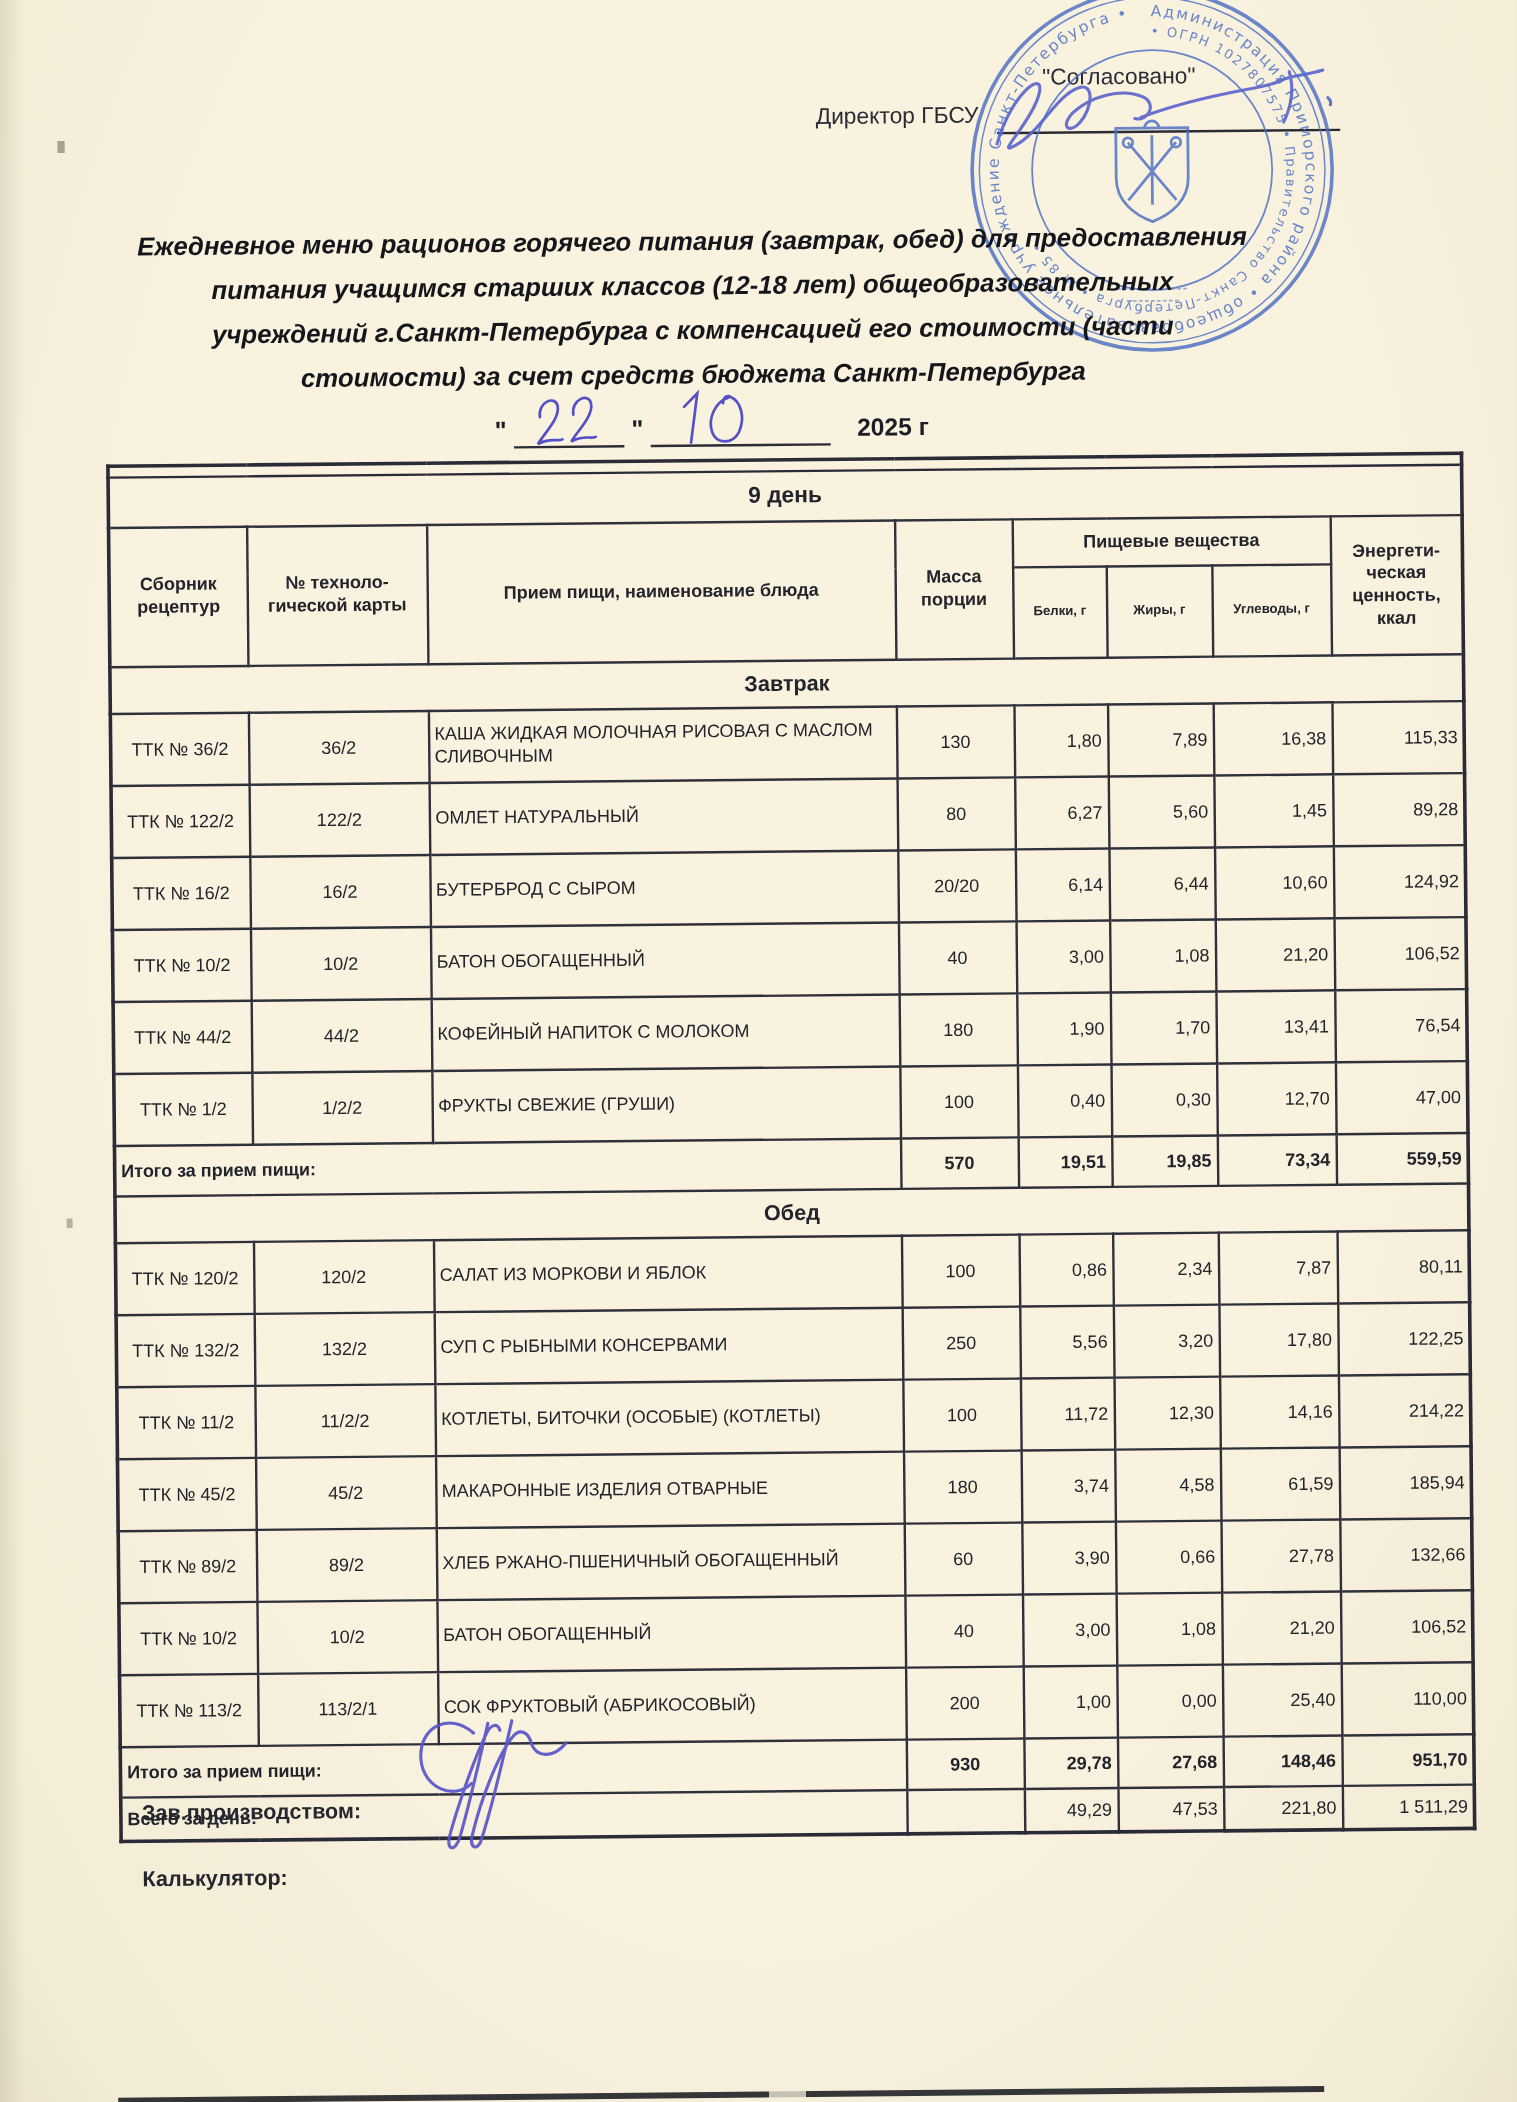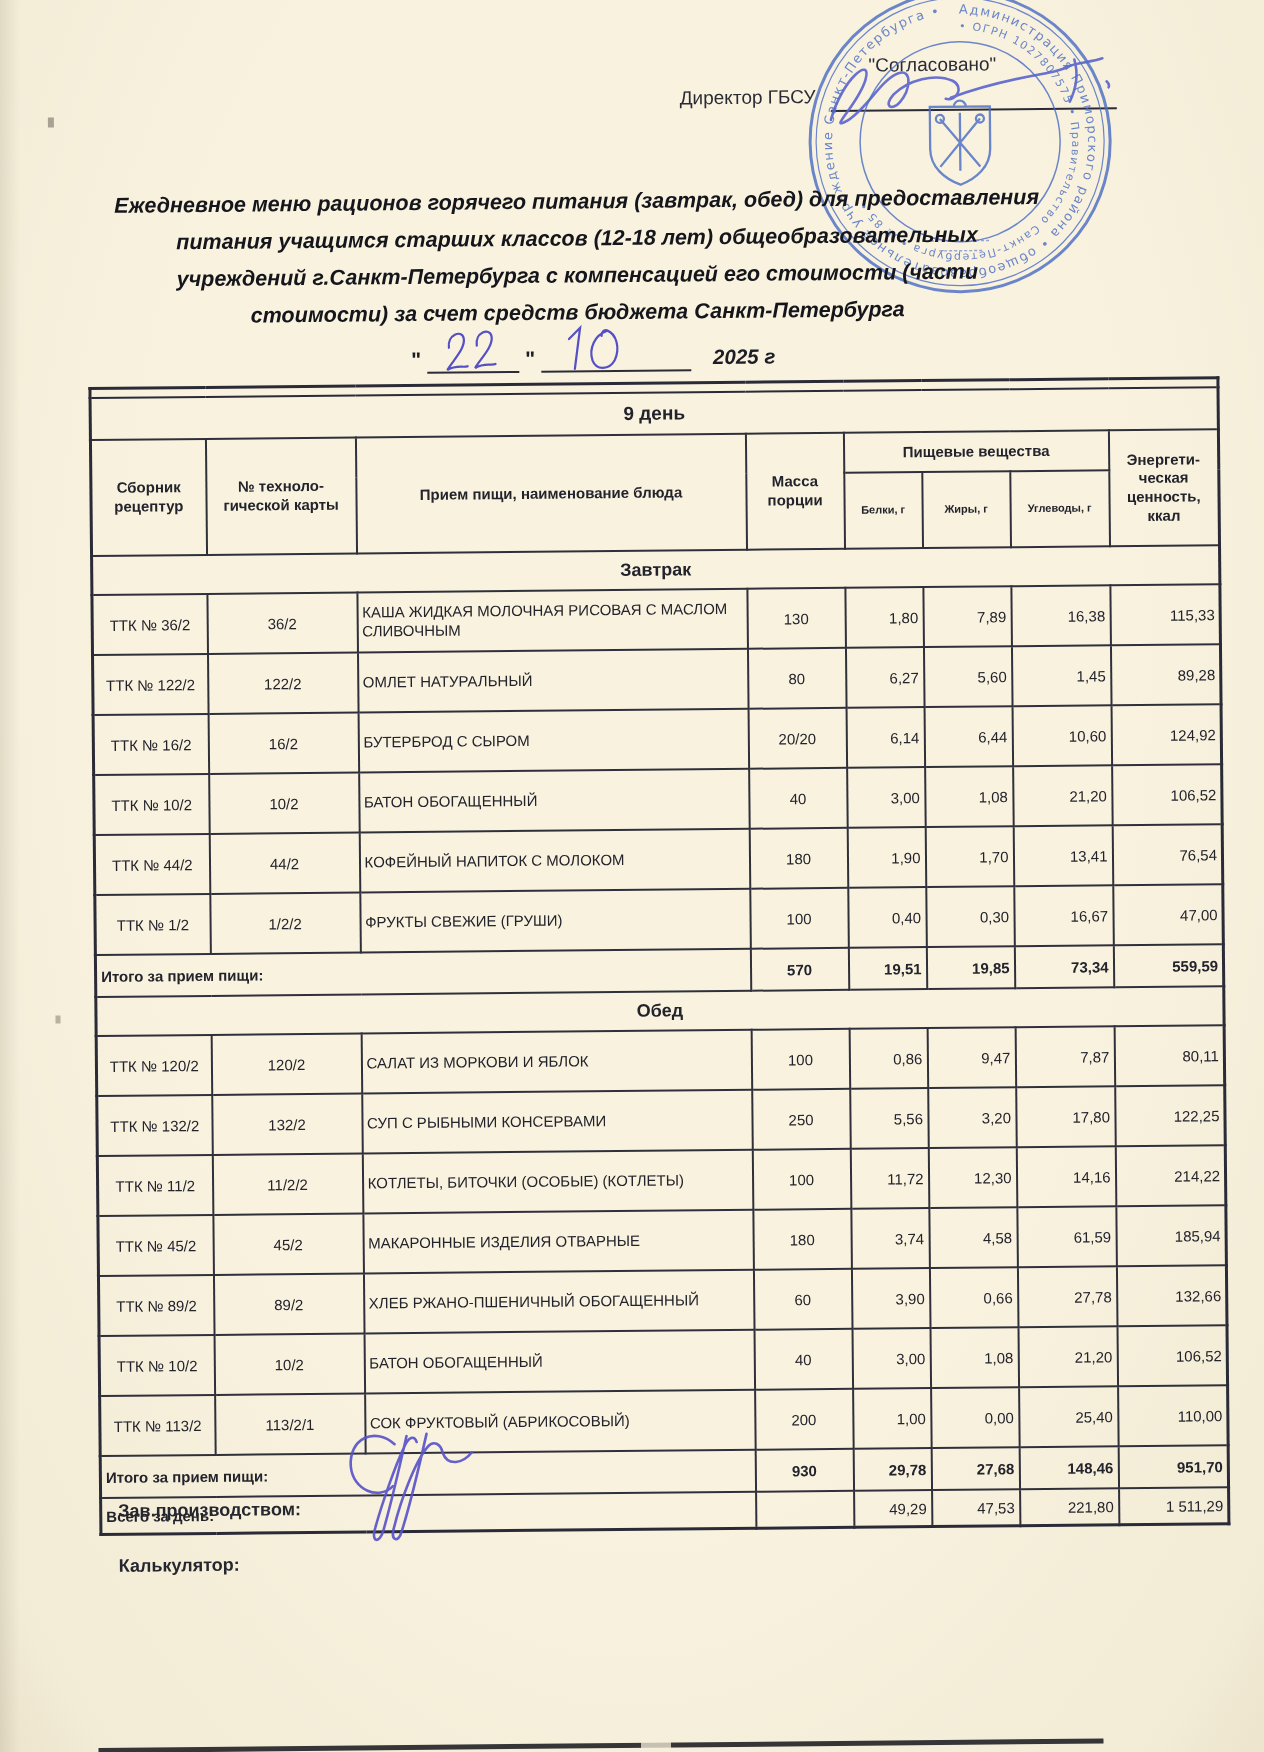--- a/index.html
+++ b/index.html
@@ -28,21 +28,21 @@
     font-weight:bold;font-style:italic;font-size:21.5px;line-height:37px;color:#15151c;}
 
   
   .date-line{position:absolute;top:326px;left:0;width:1190px;display:flex;
     justify-content:center;align-items:flex-end;color:#1d1d26;}
   .q{font-weight:bold;font-size:21px;padding:0 6px 2px 6px;}
   .hand-slot{position:relative;border-bottom:2.5px solid #2c2c36;height:44px;}
   .slot-day{width:92px;}
   .slot-month{width:150px;}
   .hand-svg{position:absolute;left:10px;bottom:-4px;}
-  .year{font-weight:bold;font-size:20.5px;margin-left:22px;padding-bottom:2px;font-style:italic;}
+  .year{font-weight:bold;font-size:20.5px;margin-left:22px;padding-bottom:2px;}
 
   
   .menu-wrap{position:absolute;top:382px;left:93px;}
   table.menu{border-collapse:collapse;table-layout:fixed;width:1128px;
     color:#23232c;background:transparent;}
   table.menu td,table.menu th{border:2px solid #30303b;vertical-align:middle;
     padding:2px 4px;}
   table.menu{border:3px solid #2b2b38;}
   tr.spacer-row td{height:7px;border-bottom:2px solid #2b2b38;padding:0;}
   td.day-title{height:36px;text-align:center;font-weight:bold;font-size:19px;
@@ -239,41 +239,41 @@
               <td class="c-num">13,41</td>
               <td class="c-num">76,54</td>
             </tr>
             <tr class="dish-row">
               <td class="c-center">ТТК № 1/2</td>
               <td class="c-center">1/2/2</td>
               <td class="c-dish">ФРУКТЫ СВЕЖИЕ (ГРУШИ)</td>
               <td class="c-center">100</td>
               <td class="c-num">0,40</td>
               <td class="c-num">0,30</td>
-              <td class="c-num">16,67</td>
+              <td class="c-num">12,70</td>
               <td class="c-num">47,00</td>
             </tr>
             <tr class="total-row">
               <td class="total-label" colspan="3">Итого за прием пищи:</td>
               <td class="c-center">570</td>
               <td class="c-num">19,51</td>
               <td class="c-num">19,85</td>
               <td class="c-num">73,34</td>
               <td class="c-num">559,59</td>
             </tr>
             <tr>
               <td class="section-title" colspan="8">Обед</td>
             </tr>
             <tr class="dish-row">
               <td class="c-center">ТТК № 120/2</td>
               <td class="c-center">120/2</td>
               <td class="c-dish">САЛАТ ИЗ МОРКОВИ И ЯБЛОК</td>
               <td class="c-center">100</td>
               <td class="c-num">0,86</td>
-              <td class="c-num">9,47</td>
+              <td class="c-num">2,34</td>
               <td class="c-num">7,87</td>
               <td class="c-num">80,11</td>
             </tr>
             <tr class="dish-row">
               <td class="c-center">ТТК № 132/2</td>
               <td class="c-center">132/2</td>
               <td class="c-dish">СУП С РЫБНЫМИ КОНСЕРВАМИ</td>
               <td class="c-center">250</td>
               <td class="c-num">5,56</td>
               <td class="c-num">3,20</td>

